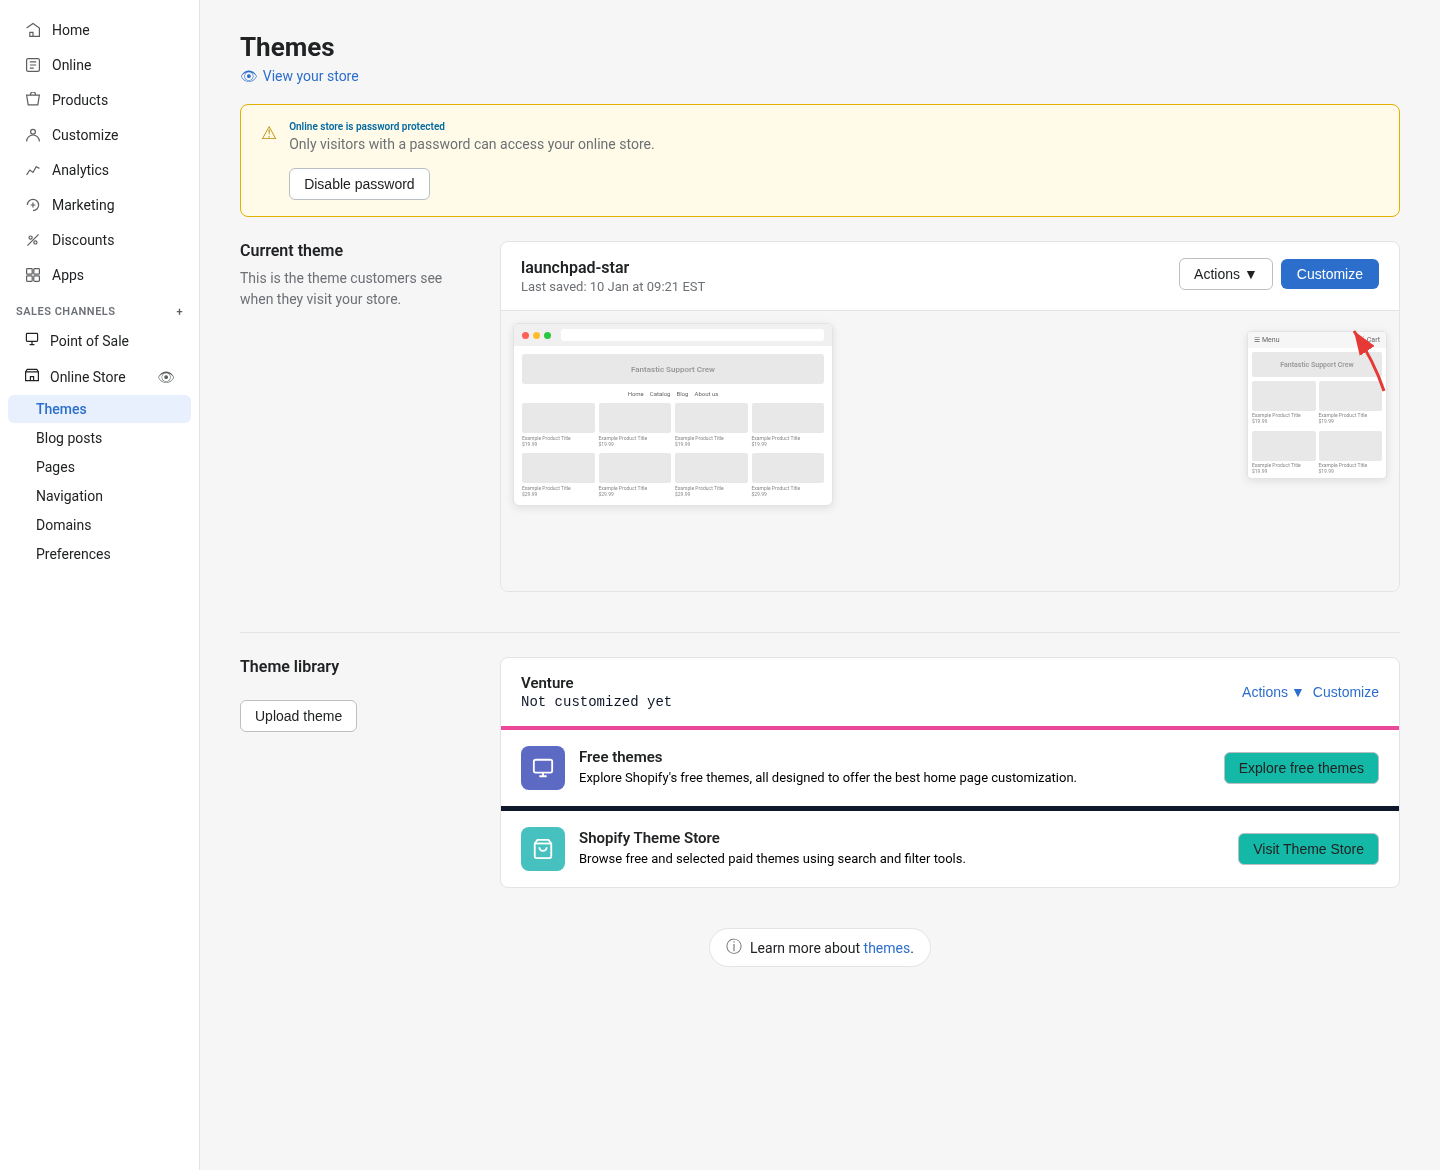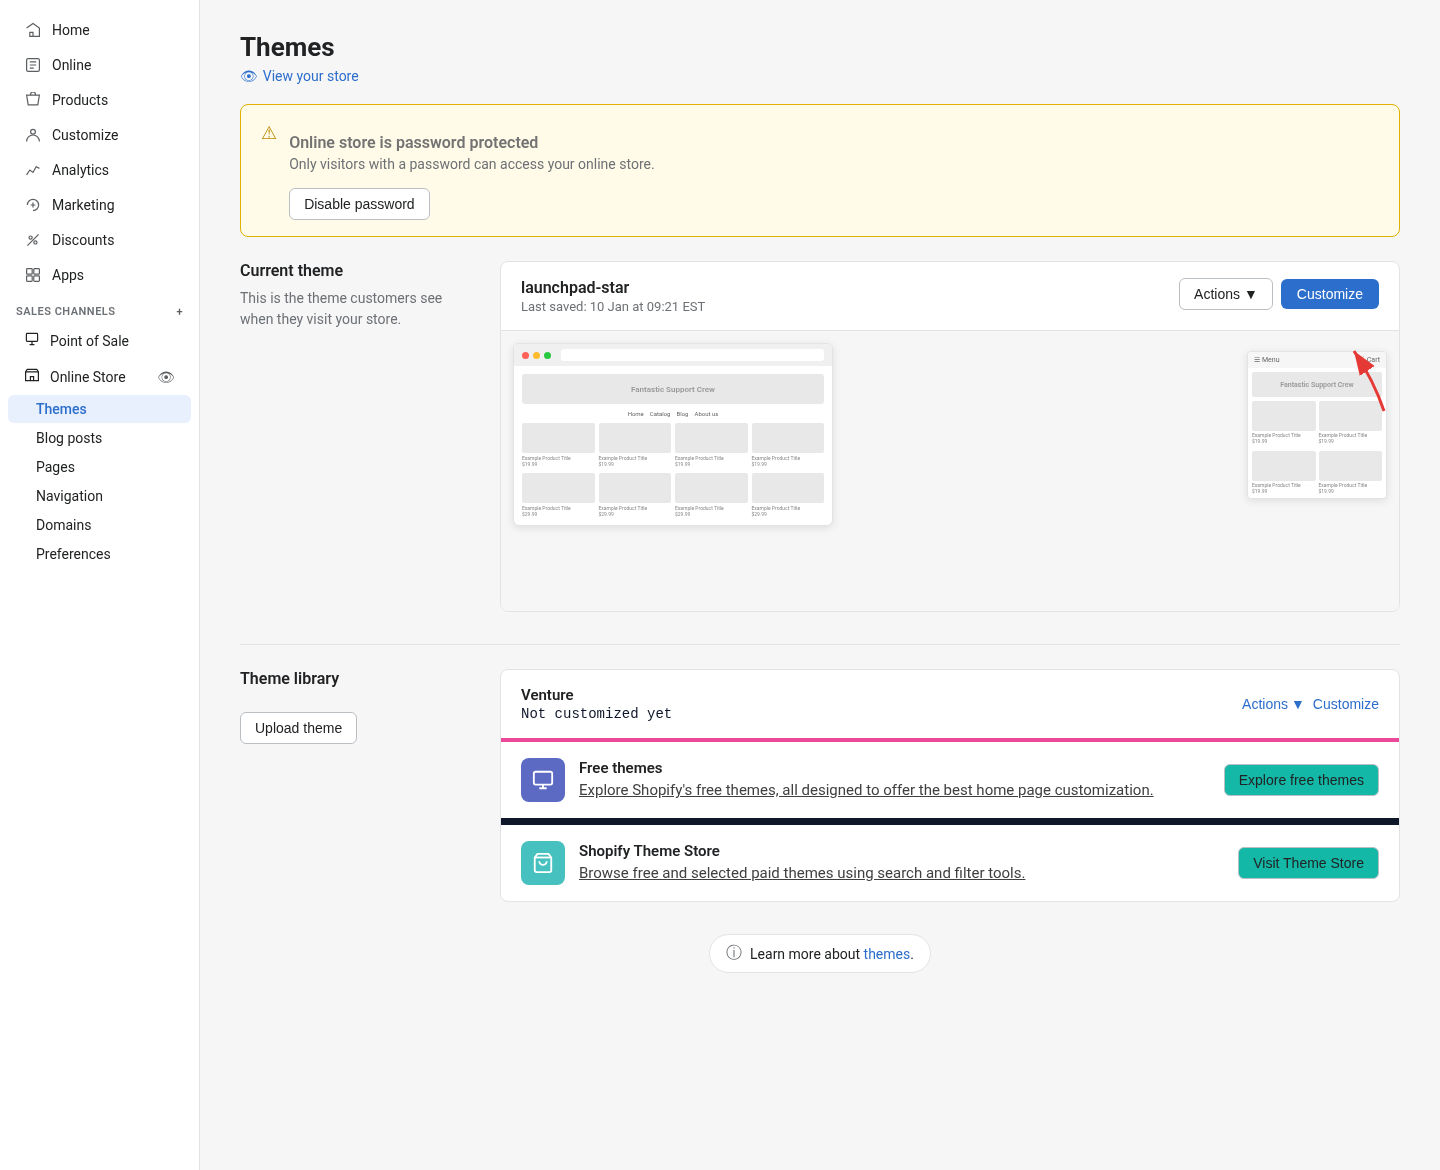--- a/index.html
+++ b/index.html
@@ -97,37 +97,37 @@
       background: #fffbe8;
       border: 1px solid #e1b000;
       border-radius: 8px;
       padding: 16px 20px;
       margin-bottom: 24px;
       display: flex;
       align-items: flex-start;
       gap: 12px;
     }
     .alert-icon { color: #b98900; font-size: 18px; flex-shrink: 0; margin-top: 1px; }
-    .alert-content .alert-title { font-weight: 600; font-size: 16px; color: #737373; margin-bottom: 4px; margin-top: 12px; }
+    .alert-content .alert-title { font-weight: 600; font-size: 10px; color: #0369a1; margin-bottom: 4px; }
     .alert-content .alert-desc { font-size: 14px; color: #6d7175; margin-bottom: 16px; }
     .disable-password-btn {
       padding: 7px 14px;
       border: 1px solid #babfc3;
       background: #fff;
       border-radius: 6px;
       cursor: pointer;
       font-size: 14px;
       color: #202223;
     }
 
     
     .two-col {
       display: flex;
       gap: 0;
-      margin-bottom: 32px;
+      margin-bottom: 40px;
     }
     .left-panel {
       width: 260px;
       flex-shrink: 0;
       padding-right: 24px;
     }
     .right-panel {
       flex: 1;
       background: #fff;
       border-radius: 8px;
@@ -267,39 +267,39 @@
       background: none;
       border: none;
     }
 
     
     .theme-store-row {
       display: flex;
       align-items: center;
       padding: 16px 20px;
       gap: 14px;
-      border-bottom: 7px solid #0f172a;
+      border-bottom: 5px solid #0f172a;
     }
     .theme-store-row:last-child { border-bottom: none; }
     .store-icon {
       width: 44px;
       height: 44px;
       border-radius: 8px;
       display: flex;
       align-items: center;
       justify-content: center;
       flex-shrink: 0;
       font-size: 20px;
       color: #fff;
     }
     .store-icon.blue { background: #5c6ac4; }
     .store-icon.teal { background: #47c1bf; }
     .store-info { flex: 1; }
     .store-info-title { font-size: 15px; font-weight: 600; color: #202223; margin-bottom: 3px; }
-    .store-info-desc { font-size: 15px; color: #404040; line-height: 1.4; text-decoration: underline; }
+    .store-info-desc { font-size: 13px; color: #000000; line-height: 1.4; }
     .store-action-btn {
       padding: 7px 14px;
       border: 1px solid #babfc3;
       background: #14b8a6;
       border-radius: 6px;
       cursor: pointer;
       font-size: 14px;
       color: #202223;
       white-space: nowrap;
     }

